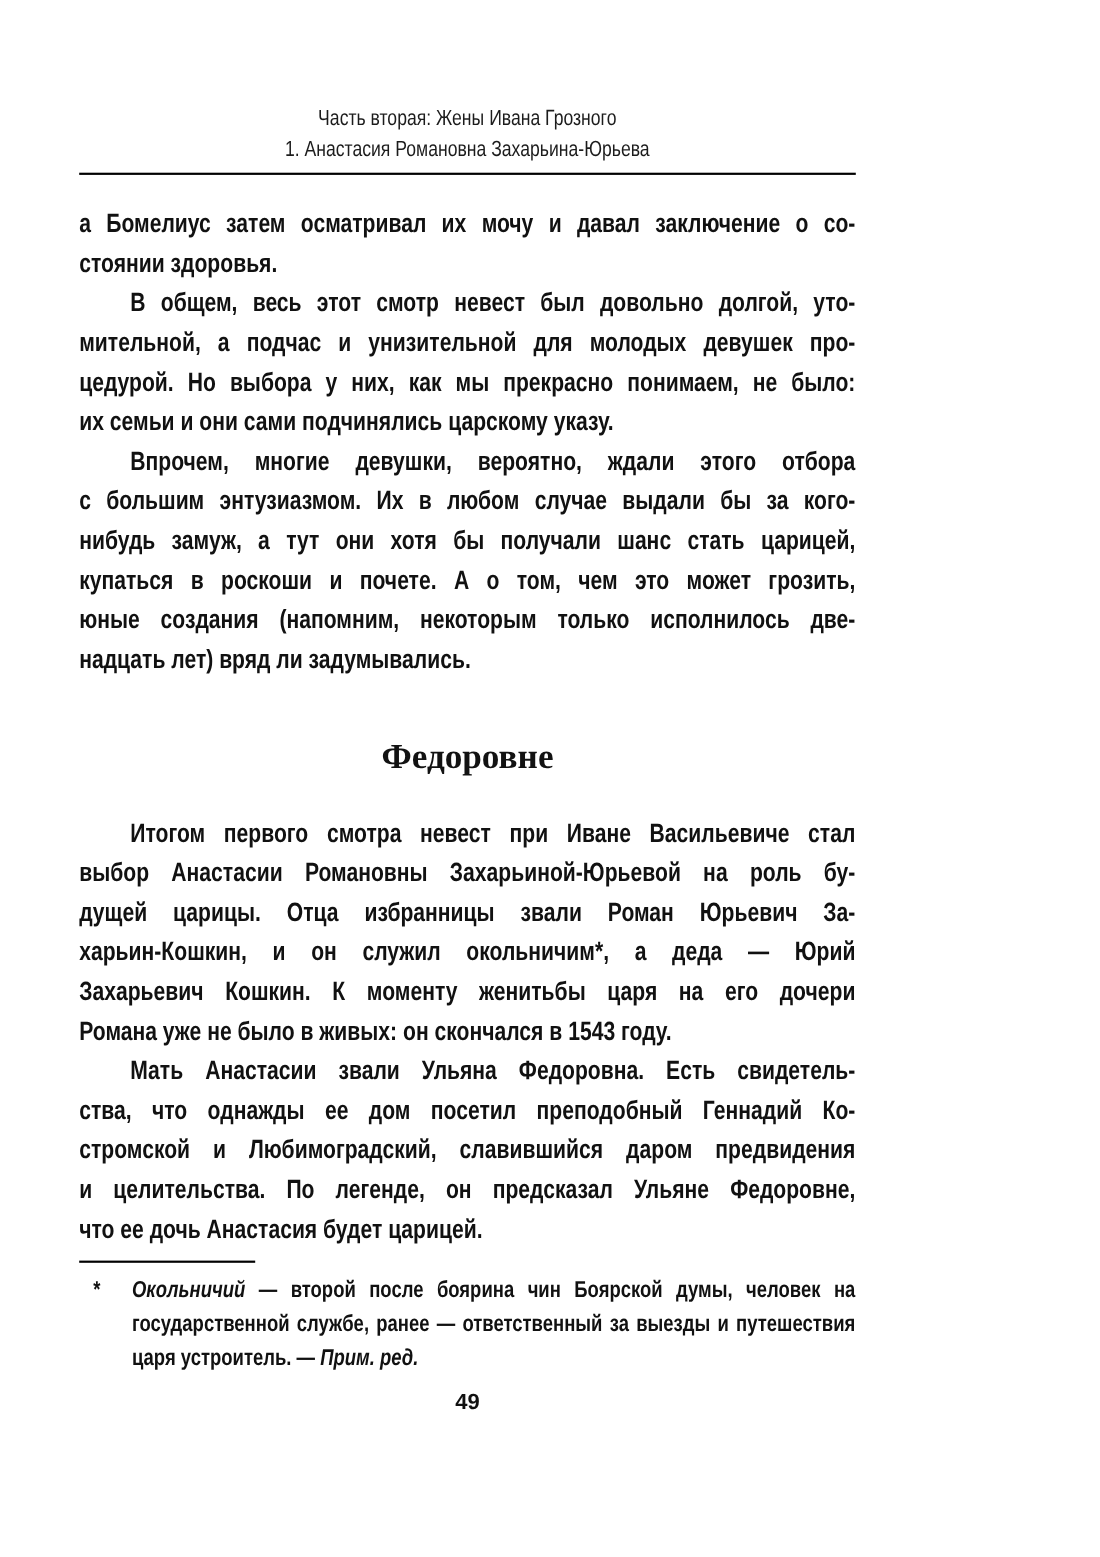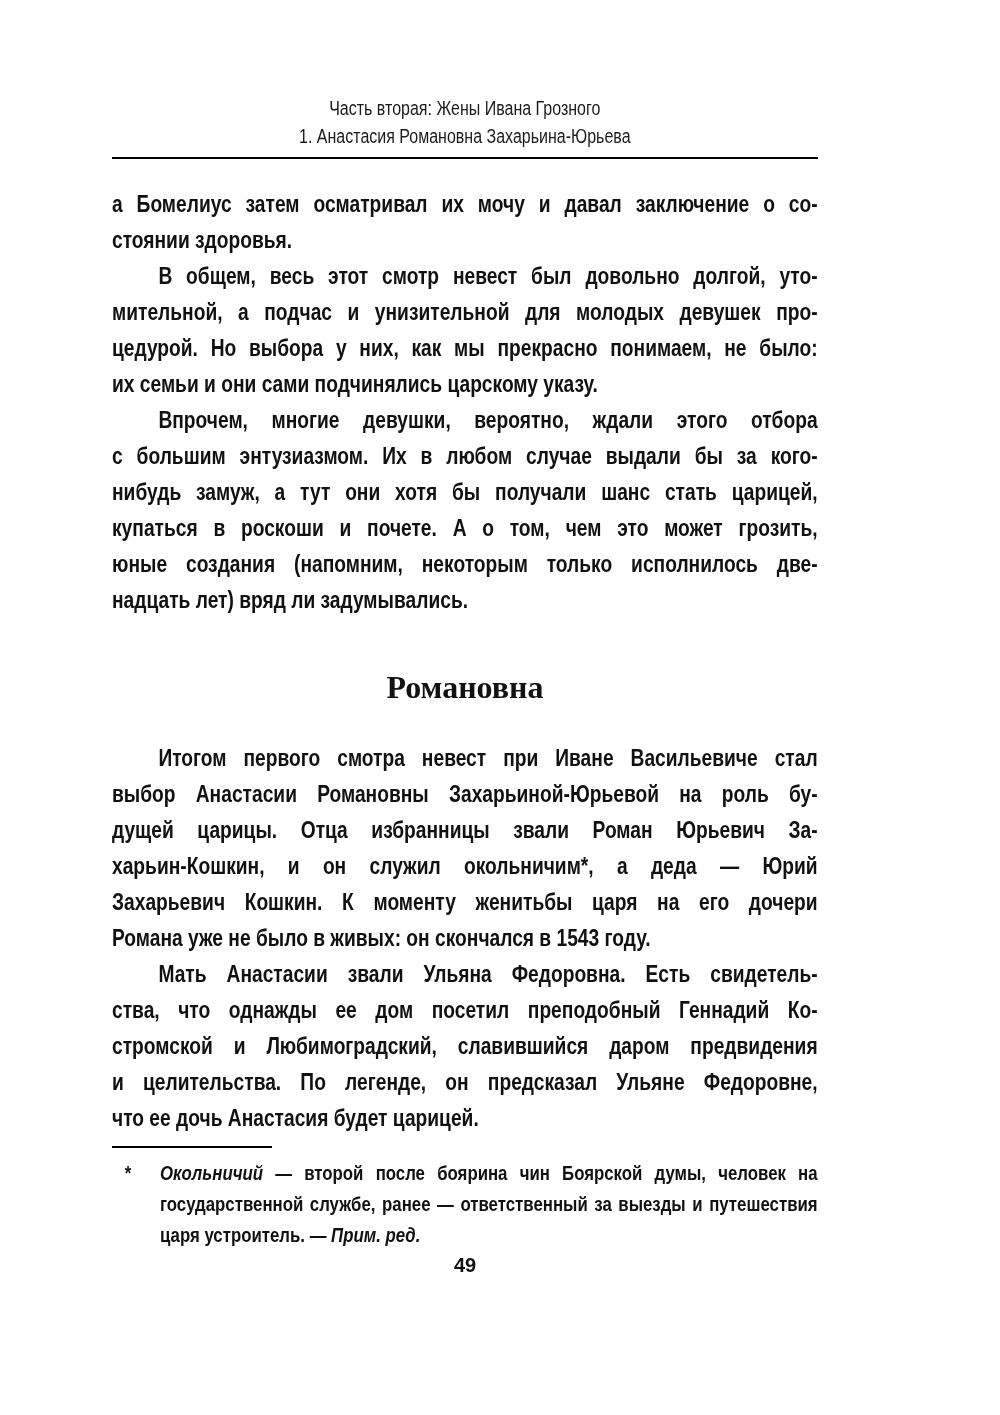--- a/index.html
+++ b/index.html
@@ -3,21 +3,21 @@
 <meta charset="utf-8">
 <style>
   html, body { margin: 0; padding: 0; background: #ffffff; }
   .page {
     position: relative;
     width: 1000px;
     height: 1415px;
     background: #ffffff;
     color: #111111;
     box-sizing: border-box;
-    padding: 94px 147px 0 112px;
+    padding: 94px 147px 0 72px;
     overflow: hidden;
     font-family: "Liberation Sans", sans-serif;
   }
   
   .condensed {
     width: 882px;
     transform: scaleX(0.8);
     transform-origin: 0 0;
   }
   .running-header {
@@ -75,21 +75,21 @@
     padding-left: 16px;
     flex: 0 0 auto;
   }
   .fn-text {
     flex: 1 1 auto;
     text-align: justify;
   }
   .fn-term, .fn-attr { font-style: italic; }
   .page-number {
     width: 706px;
-    margin-top: 2px;
+    margin-top: 12px;
     text-align: center;
     font-weight: bold;
     font-size: 20px;
     line-height: 26px;
   }
 </style>
 </head>
 <body>
 
 <div class="page">
@@ -119,21 +119,21 @@
           <div class="line indent">Впрочем, многие девушки, вероятно, ждали этого отбора</div>
           <div class="line">с большим энтузиазмом. Их в любом случае выдали бы за кого-</div>
           <div class="line">нибудь замуж, а тут они хотя бы получали шанс стать царицей,</div>
           <div class="line">купаться в роскоши и почете. А о том, чем это может грозить,</div>
           <div class="line">юные создания (напомним, некоторым только исполнилось две-</div>
           <div class="line last">надцать лет) вряд ли задумывались.</div>
         </div>
       </section>
 
     <h2 class="section-heading">
-      <span>Романовна</span><br>
+      <span>Федоровне</span><br>
     </h2>
 
     <section class="body-text condensed section">
         <div class="para">
           <div class="line indent">Итогом первого смотра невест при Иване Васильевиче стал</div>
           <div class="line">выбор Анастасии Романовны Захарьиной-Юрьевой на роль бу-</div>
           <div class="line">дущей царицы. Отца избранницы звали Роман Юрьевич За-</div>
           <div class="line">харьин-Кошкин, и он служил окольничим*, а деда — Юрий</div>
           <div class="line">Захарьевич Кошкин. К моменту женитьбы царя на его дочери</div>
           <div class="line last">Романа уже не было в живых: он скончался в 1543 году.</div>

